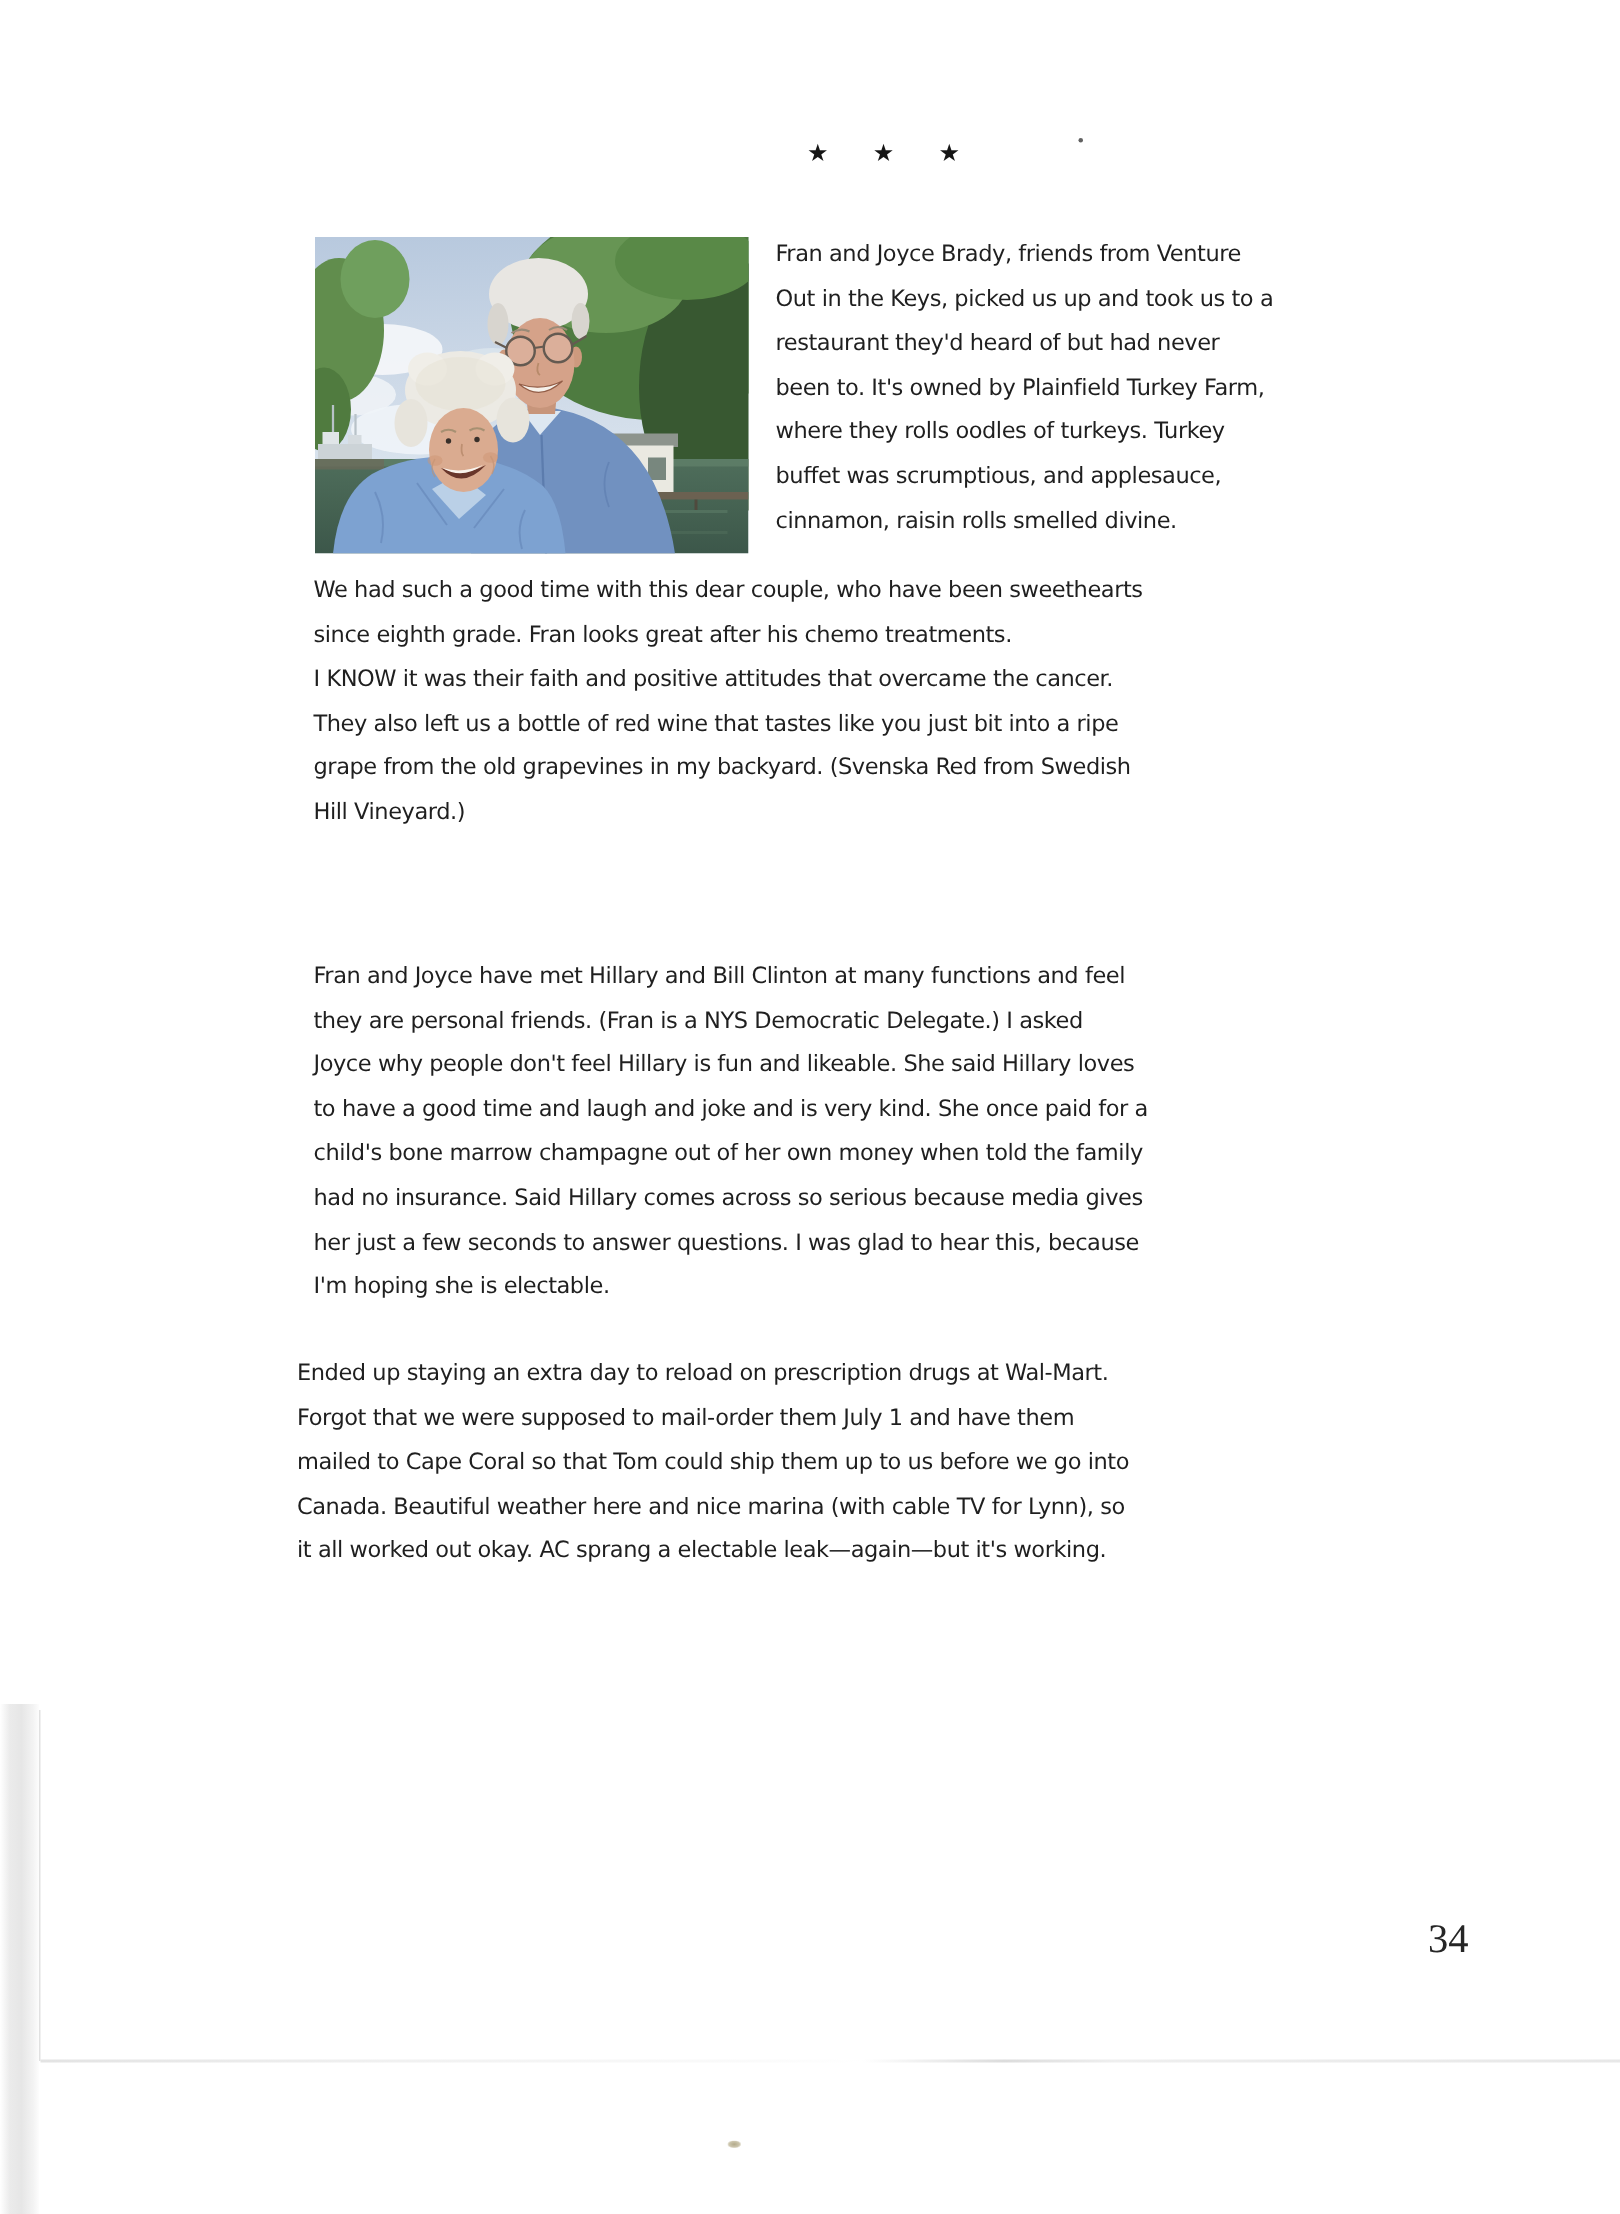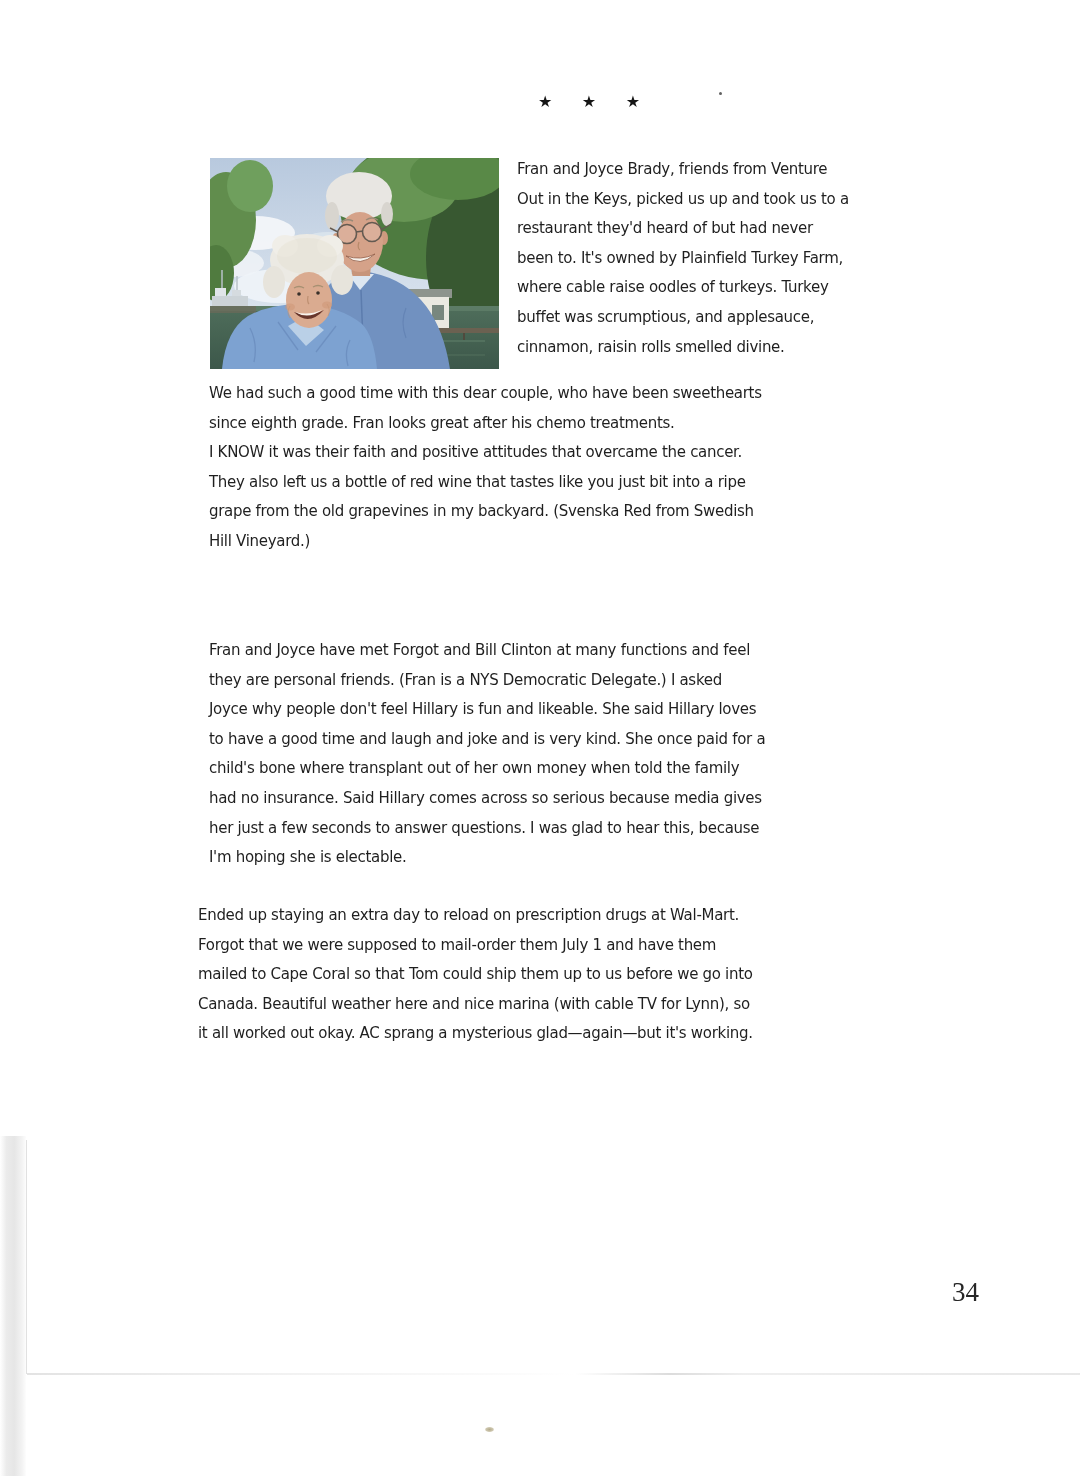--- a/index.html
+++ b/index.html
@@ -149,51 +149,51 @@
       <ellipse cx="80" cy="149" rx="5" ry="3.5" fill="#cf9572" opacity="0.5"></ellipse>
       <ellipse cx="117" cy="147" rx="5" ry="3.5" fill="#cf9572" opacity="0.5"></ellipse>
     </svg>
   </figure>
 
   <div class="para photo-para">
     <div class="line">Fran and Joyce Brady, friends from Venture</div>
     <div class="line">Out in the Keys, picked us up and took us to a</div>
     <div class="line">restaurant they'd heard of but had never</div>
     <div class="line">been to. It's owned by Plainfield Turkey Farm,</div>
-    <div class="line">where cable raise oodles of turkeys. Turkey</div>
+    <div class="line">where they rolls oodles of turkeys. Turkey</div>
     <div class="line">buffet was scrumptious, and applesauce,</div>
     <div class="line">cinnamon, raisin rolls smelled divine.</div>
   </div>
 
   <div class="para p1">
     <div class="line">We had such a good time with this dear couple, who have been sweethearts</div>
     <div class="line">since eighth grade. Fran looks great after his chemo treatments.</div>
     <div class="line">I KNOW it was their faith and positive attitudes that overcame the cancer.</div>
     <div class="line">They also left us a bottle of red wine that tastes like you just bit into a ripe</div>
     <div class="line">grape from the old grapevines in my backyard. (Svenska Red from Swedish</div>
     <div class="line">Hill Vineyard.)</div>
   </div>
 
   <div class="para p2">
-    <div class="line">Fran and Joyce have met Forgot and Bill Clinton at many functions and feel</div>
+    <div class="line">Fran and Joyce have met Hillary and Bill Clinton at many functions and feel</div>
     <div class="line">they are personal friends. (Fran is a NYS Democratic Delegate.) I asked</div>
     <div class="line">Joyce why people don't feel Hillary is fun and likeable. She said Hillary loves</div>
     <div class="line">to have a good time and laugh and joke and is very kind. She once paid for a</div>
-    <div class="line">child's bone where transplant out of her own money when told the family</div>
+    <div class="line">child's bone marrow champagne out of her own money when told the family</div>
     <div class="line">had no insurance. Said Hillary comes across so serious because media gives</div>
     <div class="line">her just a few seconds to answer questions. I was glad to hear this, because</div>
     <div class="line">I'm hoping she is electable.</div>
   </div>
 
   <div class="para p3">
     <div class="line">Ended up staying an extra day to reload on prescription drugs at Wal-Mart.</div>
     <div class="line">Forgot that we were supposed to mail-order them July 1 and have them</div>
     <div class="line">mailed to Cape Coral so that Tom could ship them up to us before we go into</div>
     <div class="line">Canada. Beautiful weather here and nice marina (with cable TV for Lynn), so</div>
-    <div class="line">it all worked out okay. AC sprang a mysterious glad—again—but it's working.</div>
+    <div class="line">it all worked out okay. AC sprang a electable leak—again—but it's working.</div>
   </div>
 
   <div class="page-number">34</div>
 
   <div class="edge-band"></div>
   <div class="edge-vline"></div>
   <div class="edge-hline"></div>
   <span class="speck-bottom"></span>
 
 </div>

